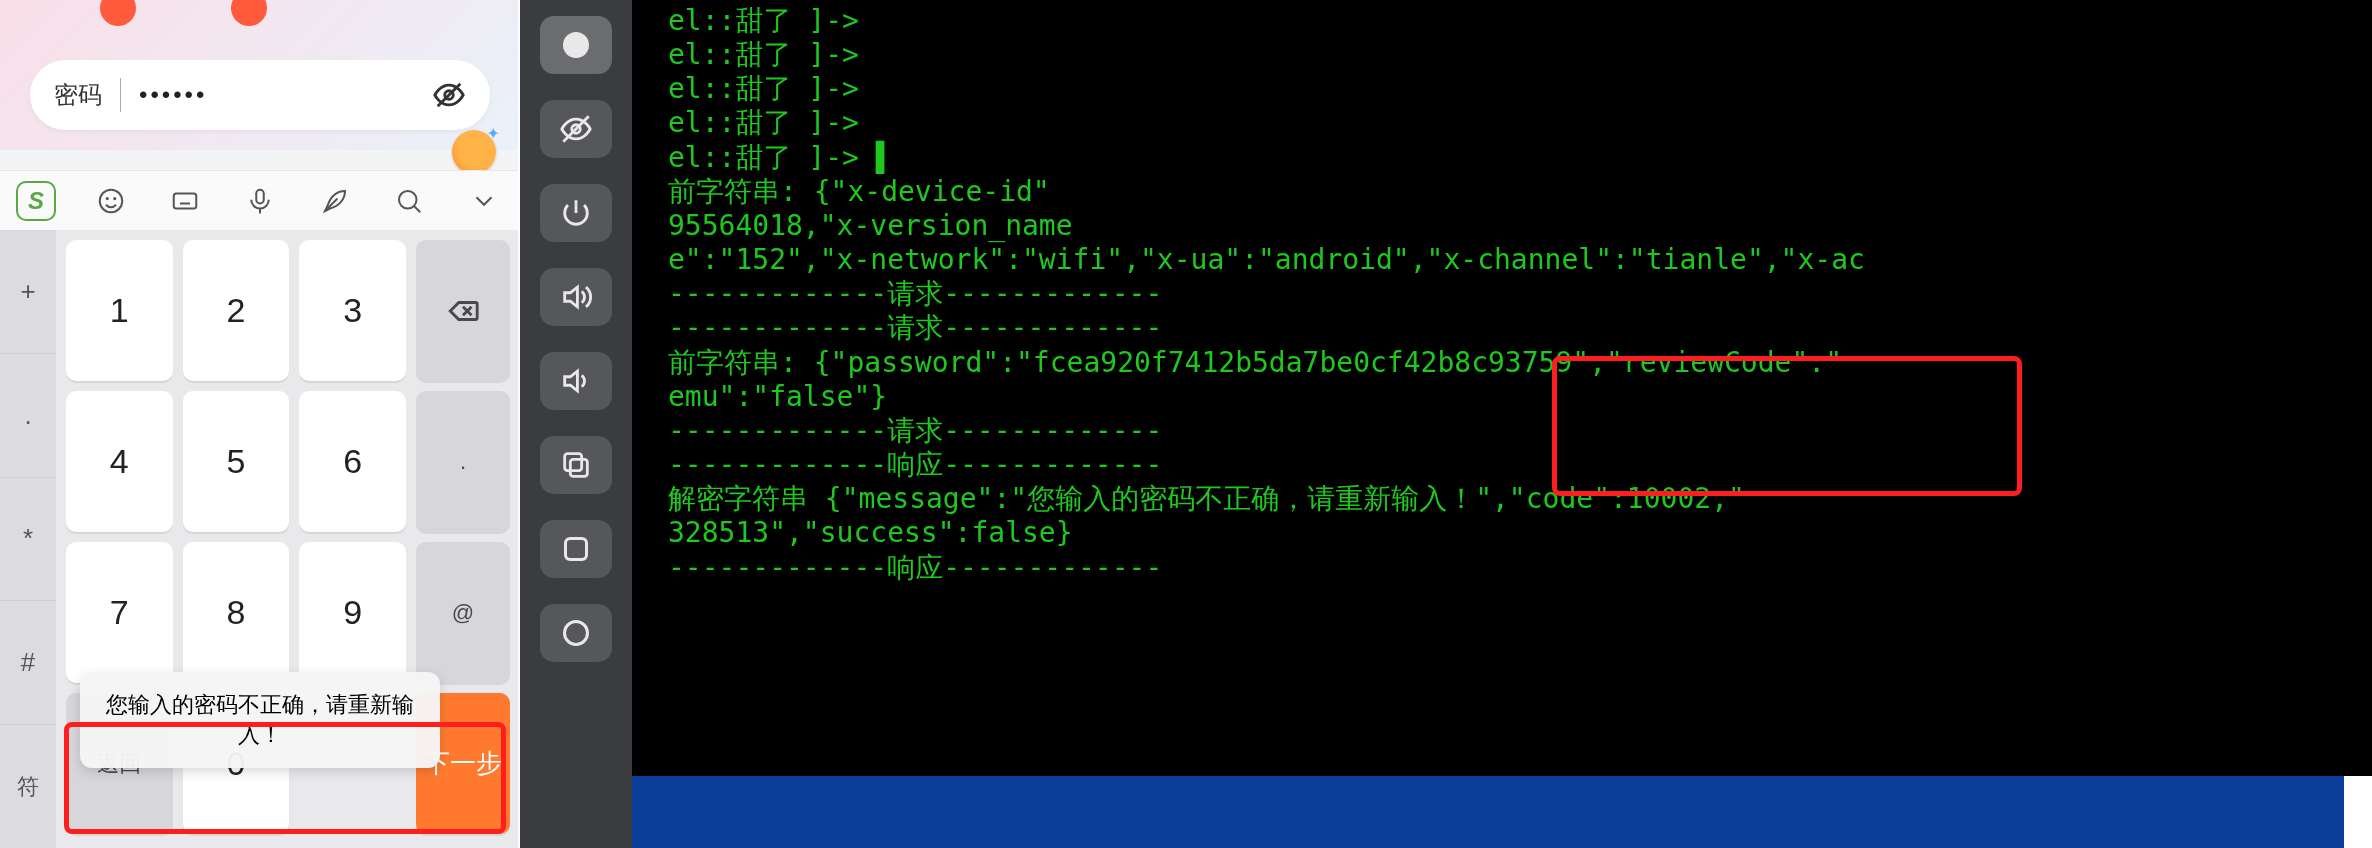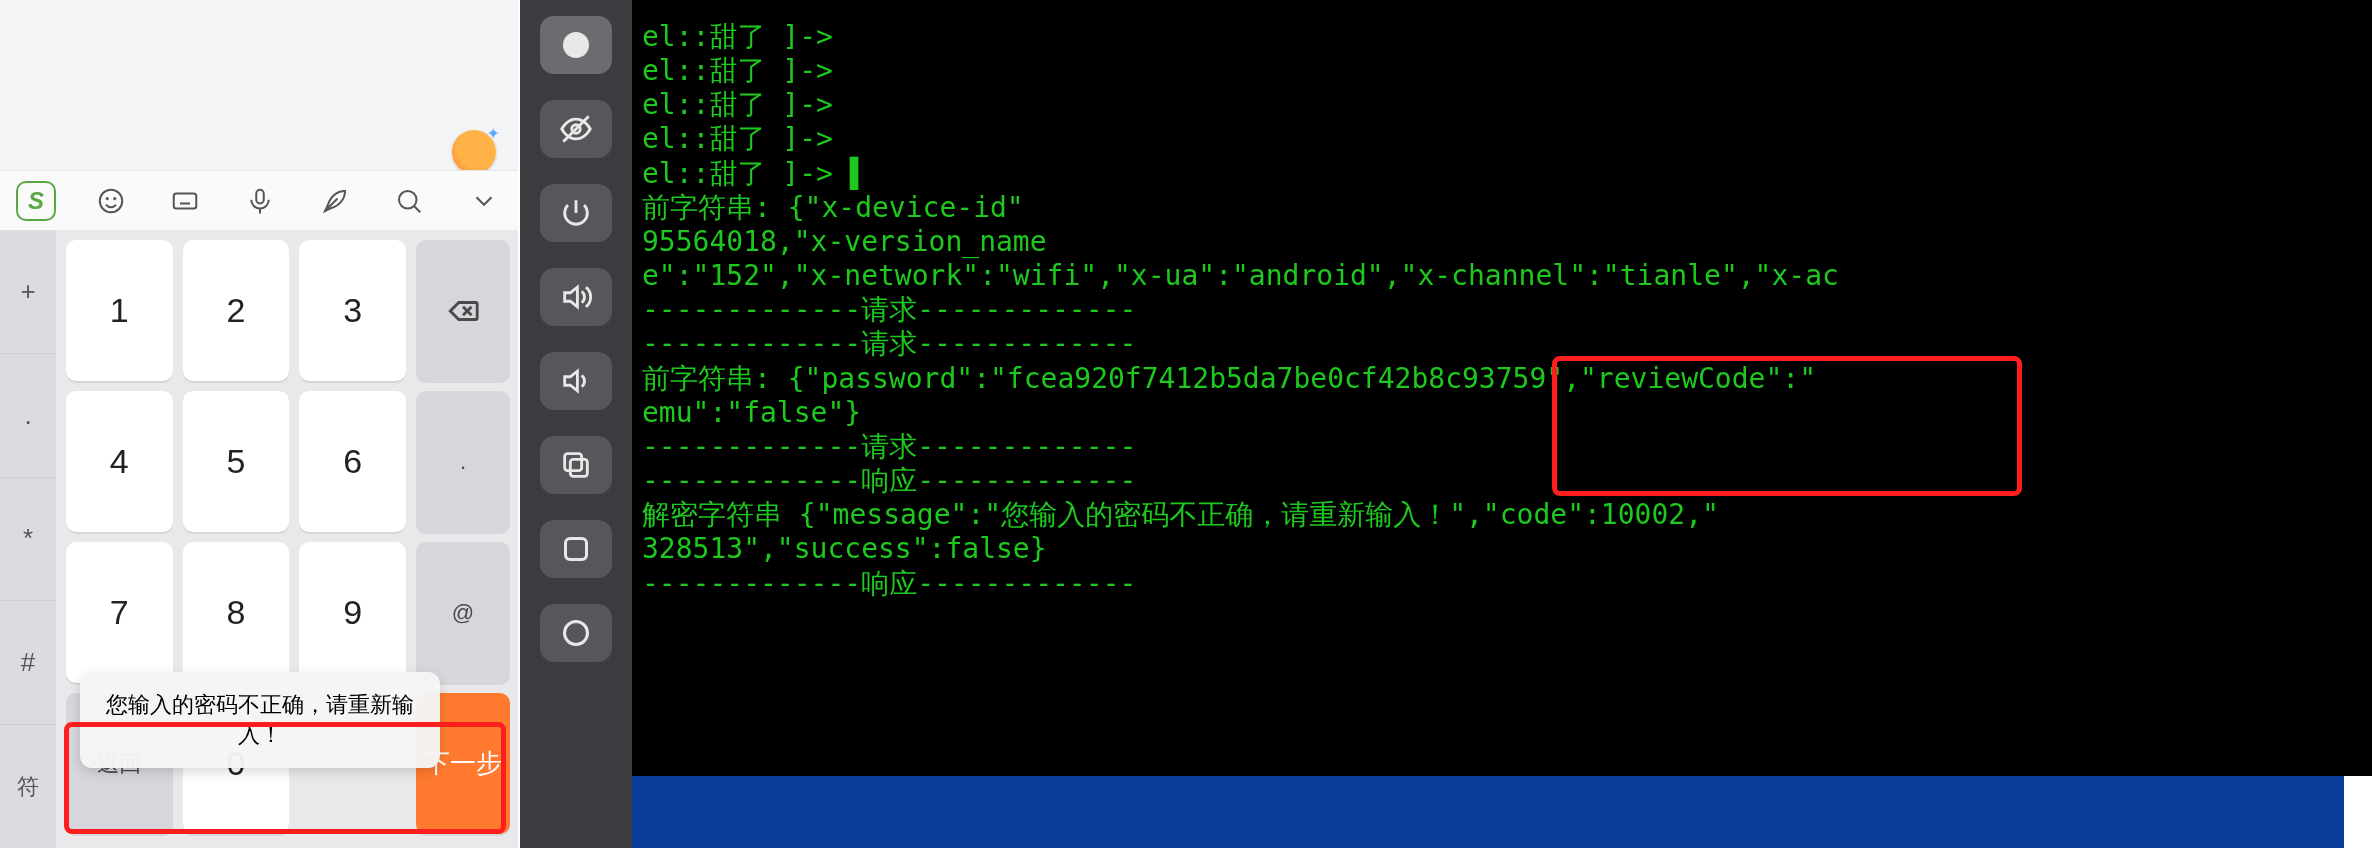--- a/index.html
+++ b/index.html
@@ -49,31 +49,49 @@
   .sidebar{width:112px;height:100%;background:#3a3c3f;display:flex;flex-direction:column;align-items:center;gap:26px;padding-top:16px;}
   .sb-btn{width:72px;height:58px;border-radius:14px;background:#55575a;display:flex;align-items:center;justify-content:center;}
   .sb-btn.active{background:#6a6c6f;}
   .sb-btn svg{width:34px;height:34px;stroke:#e8e8e8;fill:none;stroke-width:2;}
   .sb-btn .dot{width:26px;height:26px;border-radius:50%;background:#e8e8e8;}
   .sb-btn .ring{width:26px;height:26px;border-radius:50%;border:3px solid #e8e8e8;}
   .sb-btn .sq{width:24px;height:24px;border-radius:6px;border:3px solid #e8e8e8;}
 
   
   .term-wrap{flex:1;height:100%;position:relative;background:#000;}
-  .term{position:absolute;inset:0;padding:20px 10px;font-family:"Menlo","Consolas","DejaVu Sans Mono",monospace;font-size:28px;line-height:1.22;color:#1ec81e;white-space:pre;overflow:hidden;}
+  .term{position:absolute;inset:0;padding:4px 10px;font-family:"Menlo","Consolas","DejaVu Sans Mono",monospace;font-size:28px;line-height:1.22;color:#1ec81e;white-space:pre;overflow:hidden;margin-left:26px;}
   .blue-bar{position:absolute;left:0;right:28px;bottom:0;height:72px;background:#0b3e9a;}
   .white-strip{position:absolute;right:0;bottom:0;width:28px;height:72px;background:#fff;}
   .hl-box2{position:absolute;left:920px;top:356px;width:470px;height:140px;border:5px solid #ff1e1e;border-radius:8px;pointer-events:none;}
 </style>
 </head>
 <body>
 
 <div class="root">
 
   <div class="phone">
+    <div class="top-app">
+      <div class="dots">
+          <span></span>
+          <span></span>
+        </div>
+      <div class="pwd-field">
+        <span class="label">密码</span>
+        <span class="divider"></span>
+        <span class="dotsval">••••••</span>
+        <span class="eye">
+          <svg viewBox="0 0 24 24">
+              <path d="M2 12s3.5-7 10-7 10 7 10 7-3.5 7-10 7S2 12 2 12z"></path>
+              <circle cx="12" cy="12" r="3"></circle>
+              <line x1="4" y1="20" x2="20" y2="4"></line>
+            </svg>
+        </span>
+      </div>
+    </div>
     <div class="avatar-bubble"></div>
 
     <div class="ime-toolbar">
       <div class="cell">
           <div class="s-logo">S</div>
         </div>
       <div class="cell">
           <svg viewBox="0 0 24 24">
             <circle cx="12" cy="12" r="9"></circle>
             <circle cx="9" cy="10" r=".5" fill="#555"></circle>

